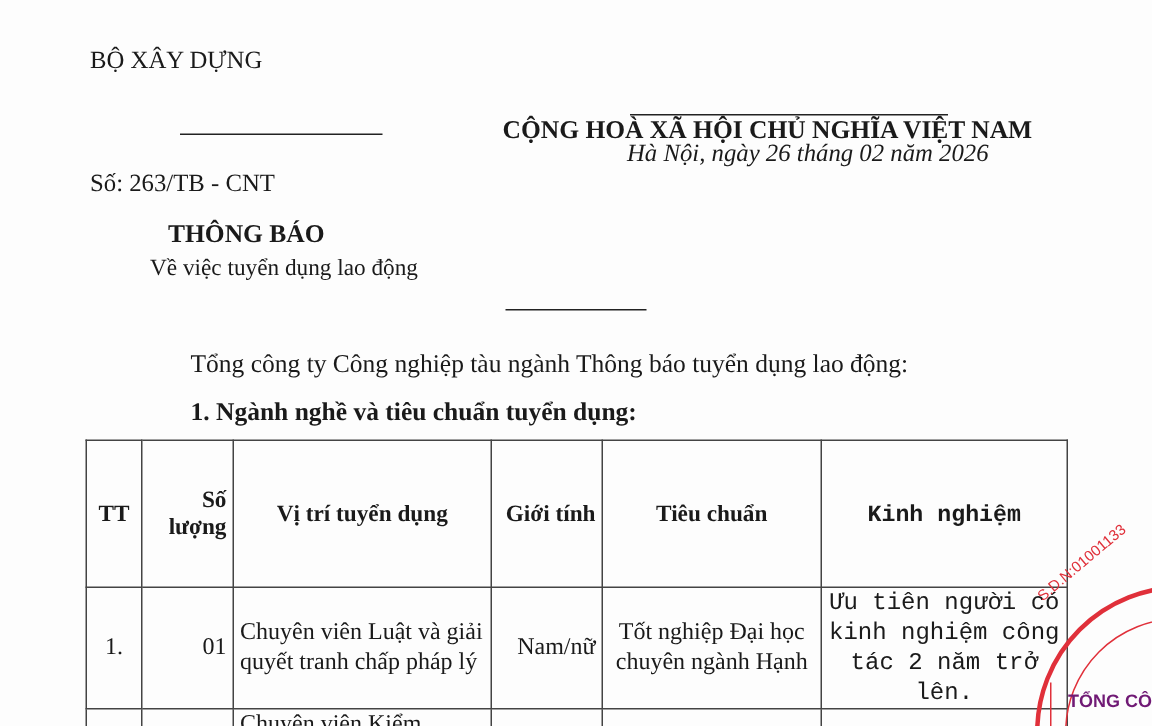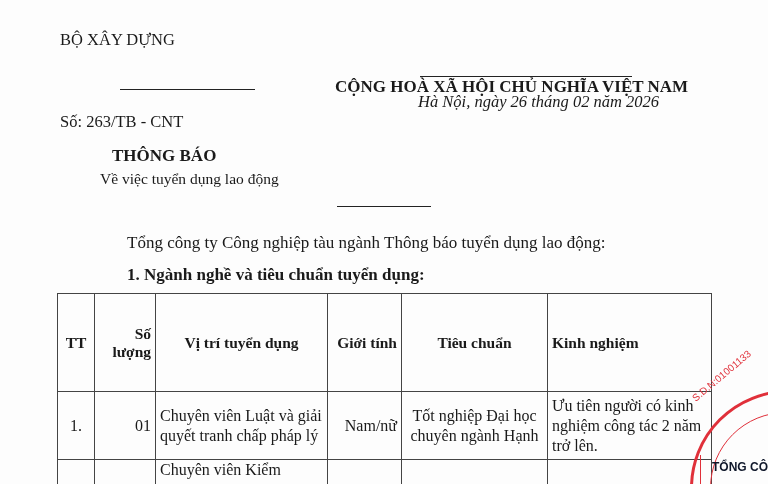--- a/index.html
+++ b/index.html
@@ -23,25 +23,25 @@
   #sec1{left:127px;top:265px;font-size:17px;font-weight:bold;}
   table{position:absolute;left:57px;top:293px;border-collapse:collapse;font-size:16px;}
   td,th{border:1px solid #444;padding:0 4px;vertical-align:middle;}
   th{font-weight:bold;font-size:15.5px;height:97px;}
   td{height:67px;line-height:20px;}
   .c-tt{width:28px;text-align:center;}
   .c-sl{width:52px;text-align:right;}
   .c-vt{width:163px;text-align:left;}
   .c-gt{width:65px;text-align:right;}
   .c-tc{width:137px;text-align:center;}
-  .c-kn{width:155px;text-align:left;}
+  .c-kn{width:155px;text-align:center;font-family:Liberation Mono, monospace;}
   .row2 td{height:30px;vertical-align:top;overflow:hidden;}
   #stamp{position:absolute;left:690px;top:390px;width:190px;height:190px;border:3px solid #e0303a;border-radius:50%;}
   #stamp-inner{position:absolute;left:710px;top:412px;width:150px;height:150px;border:1.5px solid #e0303a;border-radius:50%;}
-  #stamp-text{position:absolute;left:712px;top:460px;color:#0f172a;font-family:"Liberation Sans",sans-serif;font-weight:bold;font-size:12px;}
+  #stamp-text{position:absolute;left:712px;top:460px;color:#701a75;font-family:"Liberation Sans",sans-serif;font-weight:bold;font-size:12px;}
   #stamp-arc{position:absolute;left:690px;top:395px;color:#e0303a;font-family:"Liberation Sans",sans-serif;font-size:10px;transform:rotate(-40deg);transform-origin:left top;}
   .bar{position:absolute;left:700px;top:455px;width:1px;height:29px;background:#e0303a;}
 </style>
 </head>
 <body>
 
 <div id="left-block" class="abs center">
   <div class="t16">BỘ XÂY DỰNG</div>
 </div>
 <div class="ul-short"></div>

